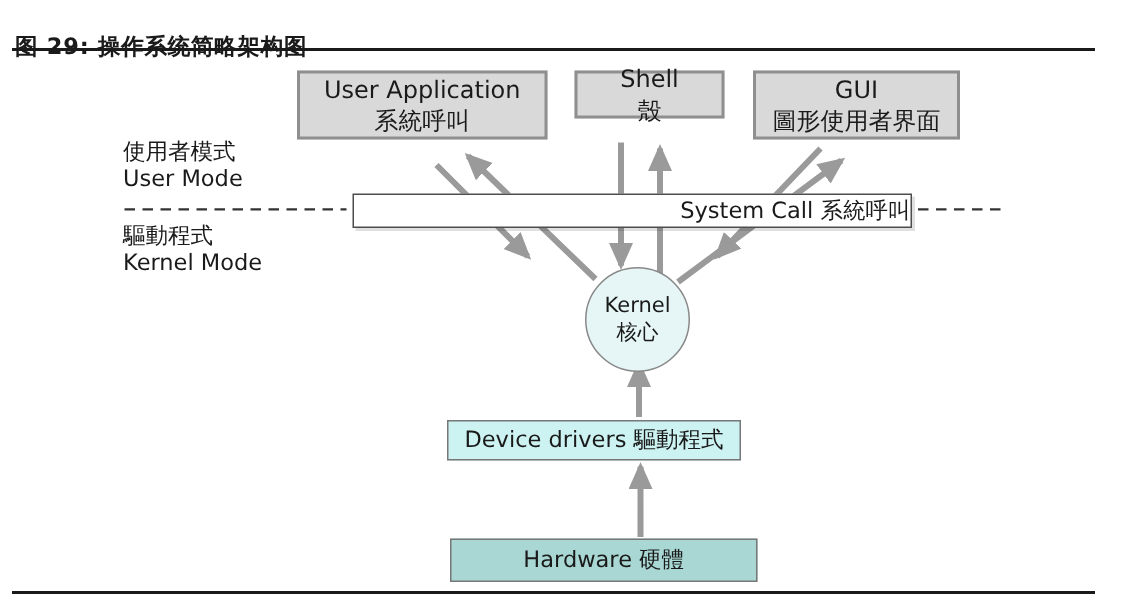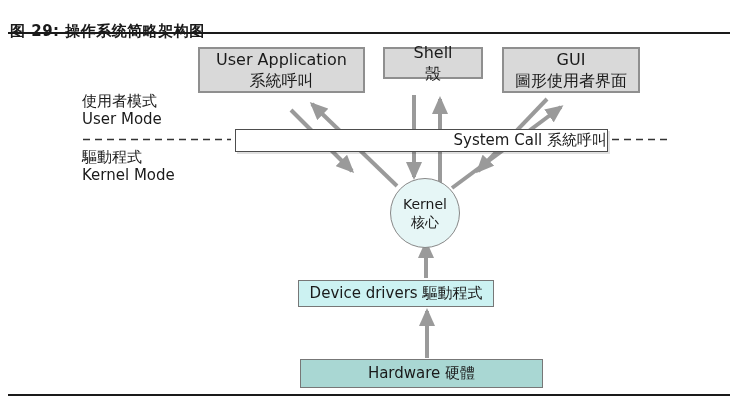--- a/index.html
+++ b/index.html
@@ -42,21 +42,21 @@
   .circle-kernel{
     left:390px; top:178px; width:70px; height:70px; border-radius:50%;
     background:var(--kernel-fill); border:1.5px solid var(--kernel-border);
     font-size:14px; line-height:18px;
   }
   .box-drivers{
     left:298px; top:280px; width:196px; height:27px; font-size:15px;
     background:var(--drivers-fill); border:1px solid var(--drivers-border); flex-direction:row;
   }
   .box-hardware{
-    left:300px; top:359px; width:243px; height:29px; font-size:15px;
+    left:300px; top:359px; width:205px; height:29px; font-size:15px;
     background:var(--hardware-fill); border:1px solid var(--hardware-border); flex-direction:row;
   }
   .mode-label{
     position:absolute; left:82px; font-size:15px; line-height:18px;
     white-space:nowrap; z-index:2;
   }
   .mode-label.user{top:92px;} .mode-label.kernel{top:148px;}
 </style>
 </head>
 <body>

